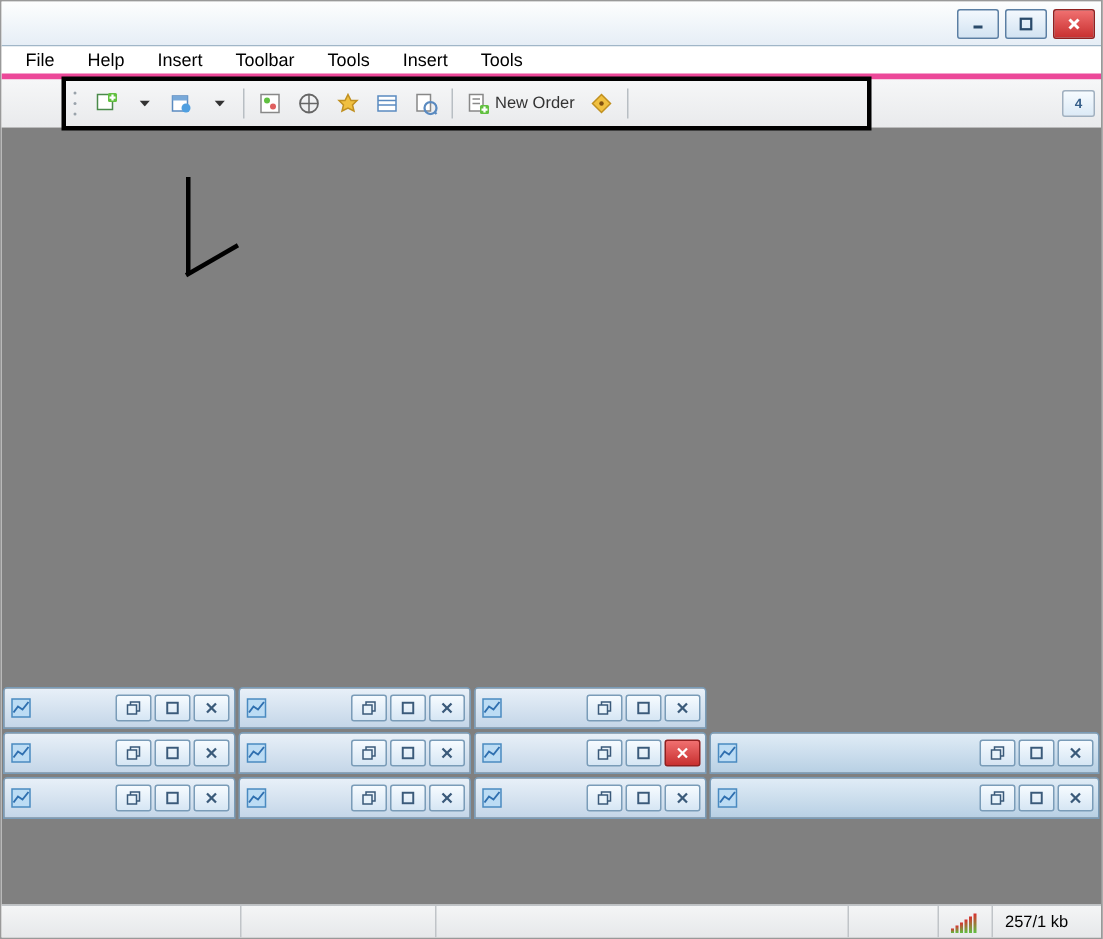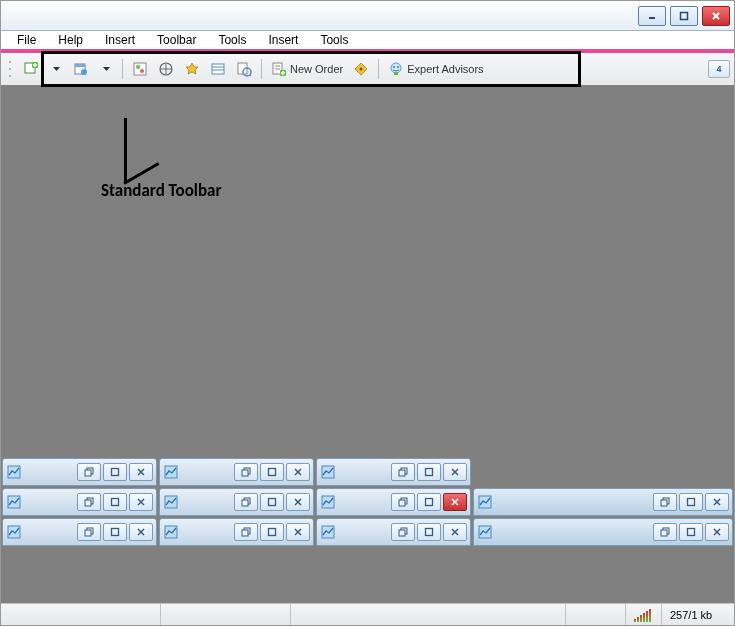--- a/index.html
+++ b/index.html
@@ -83,21 +83,21 @@
   <div class="menu-item">Help</div>
   <div class="menu-item">Insert</div>
   <div class="menu-item">Toolbar</div>
   <div class="menu-item">Tools</div>
   <div class="menu-item">Insert</div>
   <div class="menu-item">Tools</div>
 </div>
 
 <div class="toolbar-outer">
   <div class="highlight-box"></div>
-  <div class="toolbar" style="">
+  <div class="toolbar" style="margin-left:40px;">
     <div class="tb-grip">
         <span></span>
         <span></span>
         <span></span>
       </div>
     <div class="tb-btn">
       <svg class="icon16" viewBox="0 0 16 16">
           <rect x="2" y="2" width="10" height="10" fill="#fff" stroke="#4a8a4a"></rect>
           <rect x="9" y="1" width="6" height="6" fill="#62c040" rx="1"></rect>
           <line x1="12" y1="2" x2="12" y2="6" stroke="#fff" stroke-width="1.5"></line>
@@ -167,38 +167,27 @@
         </svg>
       <span class="tb-btn-text">New Order</span>
     </div>
     <div class="tb-btn">
       <svg class="icon16" viewBox="0 0 16 16">
           <polygon points="8,2 14,8 8,14 2,8" fill="#f0c040" stroke="#c09020"></polygon>
           <circle cx="8" cy="8" r="1.5" fill="#805010"></circle>
         </svg>
     </div>
     <div class="tb-sep"></div>
-    <div class="tb-btn">
-      <svg class="icon16" viewBox="0 0 16 16">
-          <circle cx="8" cy="7" r="5" fill="#d0e8f6" stroke="#5a9acf"></circle>
-          <circle cx="6" cy="6" r="1" fill="#3a7ab0"></circle>
-          <circle cx="10" cy="6" r="1" fill="#3a7ab0"></circle>
-          <path d="M5 9 Q8 11 11 9" fill="none" stroke="#3a7ab0"></path>
-          <rect x="6" y="11" width="4" height="3" fill="#60c040"></rect>
-        </svg>
-      <span class="tb-btn-text">Expert Advisors</span>
-    </div>
   </div>
   <div class="right-box">4</div>
 </div>
 
 <div class="workspace">
   <div class="annotation-line1"></div>
   <div class="annotation-line2"></div>
-  <div class="annotation-label">Standard Toolbar</div>
 
   <div class="child-rows">
 
     <div class="child-row">
       <div class="child-window">
         <span class="cw-icon">
             <svg width="14" height="14">
               <rect x="1" y="1" width="12" height="12" fill="#bcdcf4" stroke="#4a8ac0"></rect>
               <polyline points="2,10 5,6 8,8 12,3" fill="none" stroke="#3070b0" stroke-width="1.3"></polyline>
             </svg>

